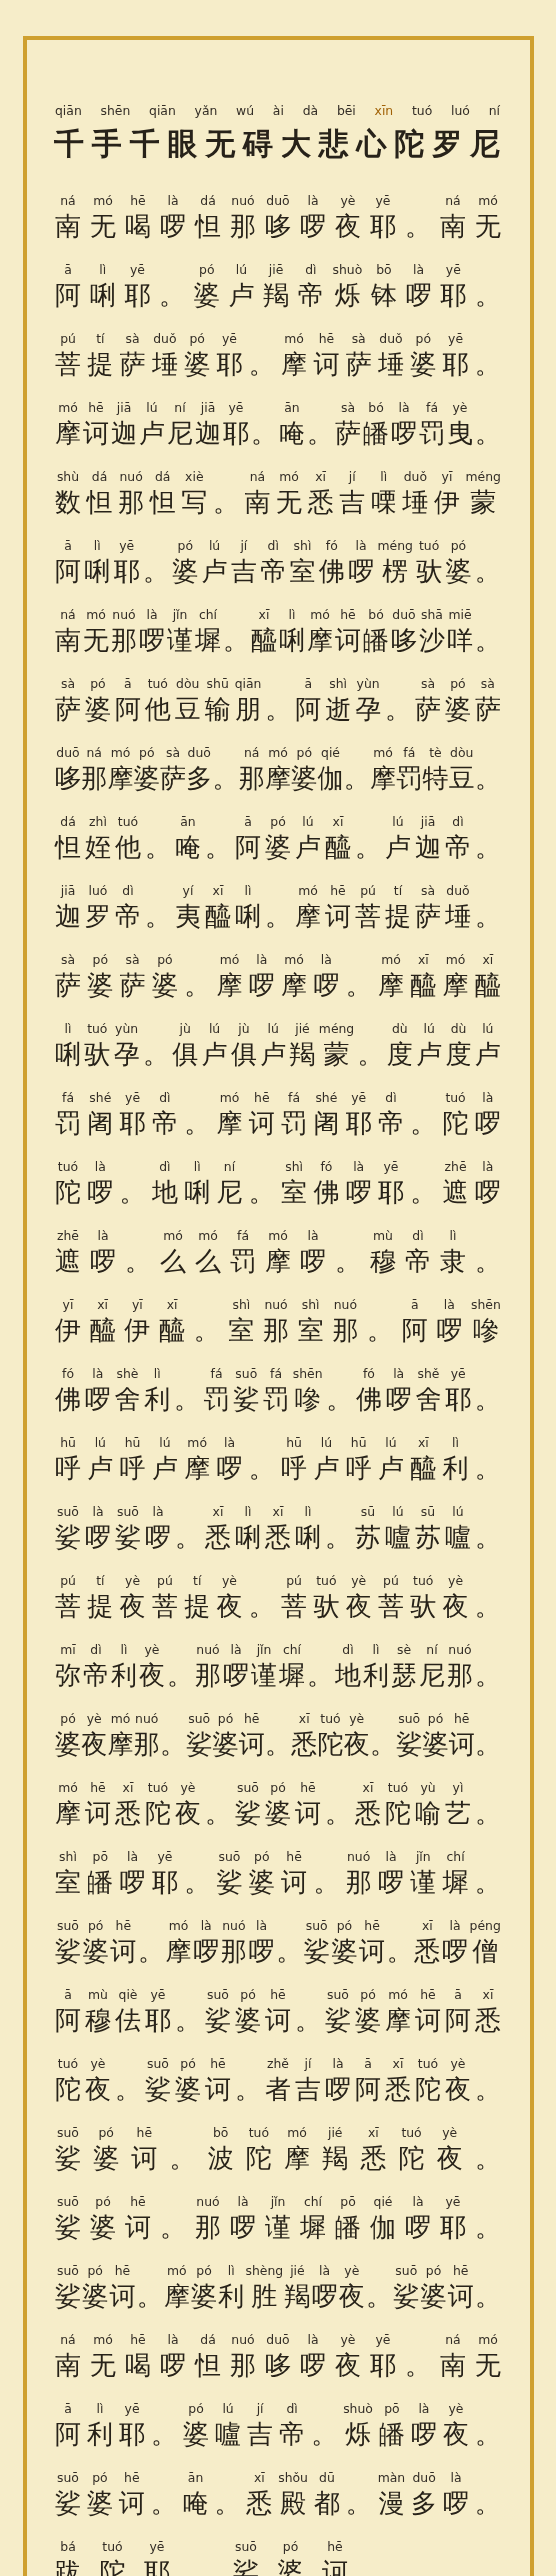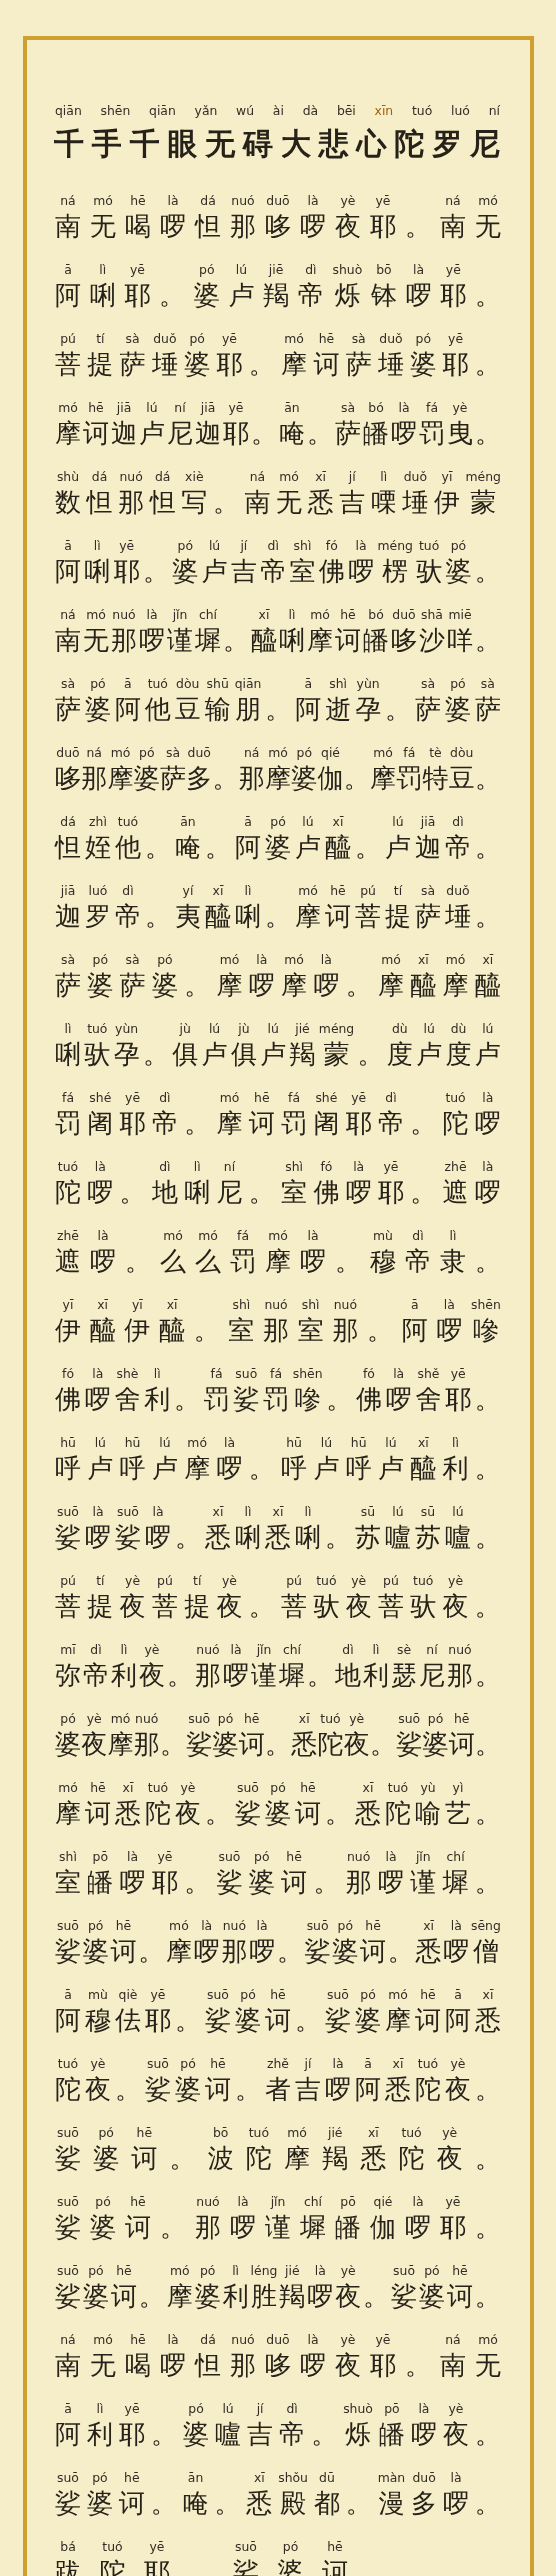--- a/index.html
+++ b/index.html
@@ -1643,21 +1643,21 @@
       </div>
       <div class="cell">
         <div class="py" style="color: rgb(51, 45, 38);">xī</div>
         <div class="zi" style="color: rgb(39, 34, 25);">悉</div>
       </div>
       <div class="cell">
         <div class="py" style="color: rgb(51, 45, 38);">là</div>
         <div class="zi" style="color: rgb(39, 34, 25);">啰</div>
       </div>
       <div class="cell">
-        <div class="py" style="color: rgb(51, 45, 38);">sēng</div>
+        <div class="py" style="color: rgb(51, 45, 38);">péng</div>
         <div class="zi" style="color: rgb(39, 34, 25);">僧</div>
       </div>
     </div>
     <div class="line">
       <div class="cell">
         <div class="py" style="color: rgb(51, 45, 38);">ā</div>
         <div class="zi" style="color: rgb(39, 34, 25);">阿</div>
       </div>
       <div class="cell">
         <div class="py" style="color: rgb(51, 45, 38);">mù</div>
@@ -1905,21 +1905,21 @@
       </div>
       <div class="cell">
         <div class="py" style="color: rgb(51, 45, 38);">pó</div>
         <div class="zi" style="color: rgb(39, 34, 25);">婆</div>
       </div>
       <div class="cell">
         <div class="py" style="color: rgb(51, 45, 38);">lì</div>
         <div class="zi" style="color: rgb(39, 34, 25);">利</div>
       </div>
       <div class="cell">
-        <div class="py" style="color: rgb(51, 45, 38);">léng</div>
+        <div class="py" style="color: rgb(51, 45, 38);">shèng</div>
         <div class="zi" style="color: rgb(39, 34, 25);">胜</div>
       </div>
       <div class="cell">
         <div class="py" style="color: rgb(51, 45, 38);">jié</div>
         <div class="zi" style="color: rgb(39, 34, 25);">羯</div>
       </div>
       <div class="cell">
         <div class="py" style="color: rgb(51, 45, 38);">là</div>
         <div class="zi" style="color: rgb(39, 34, 25);">啰</div>
       </div>

